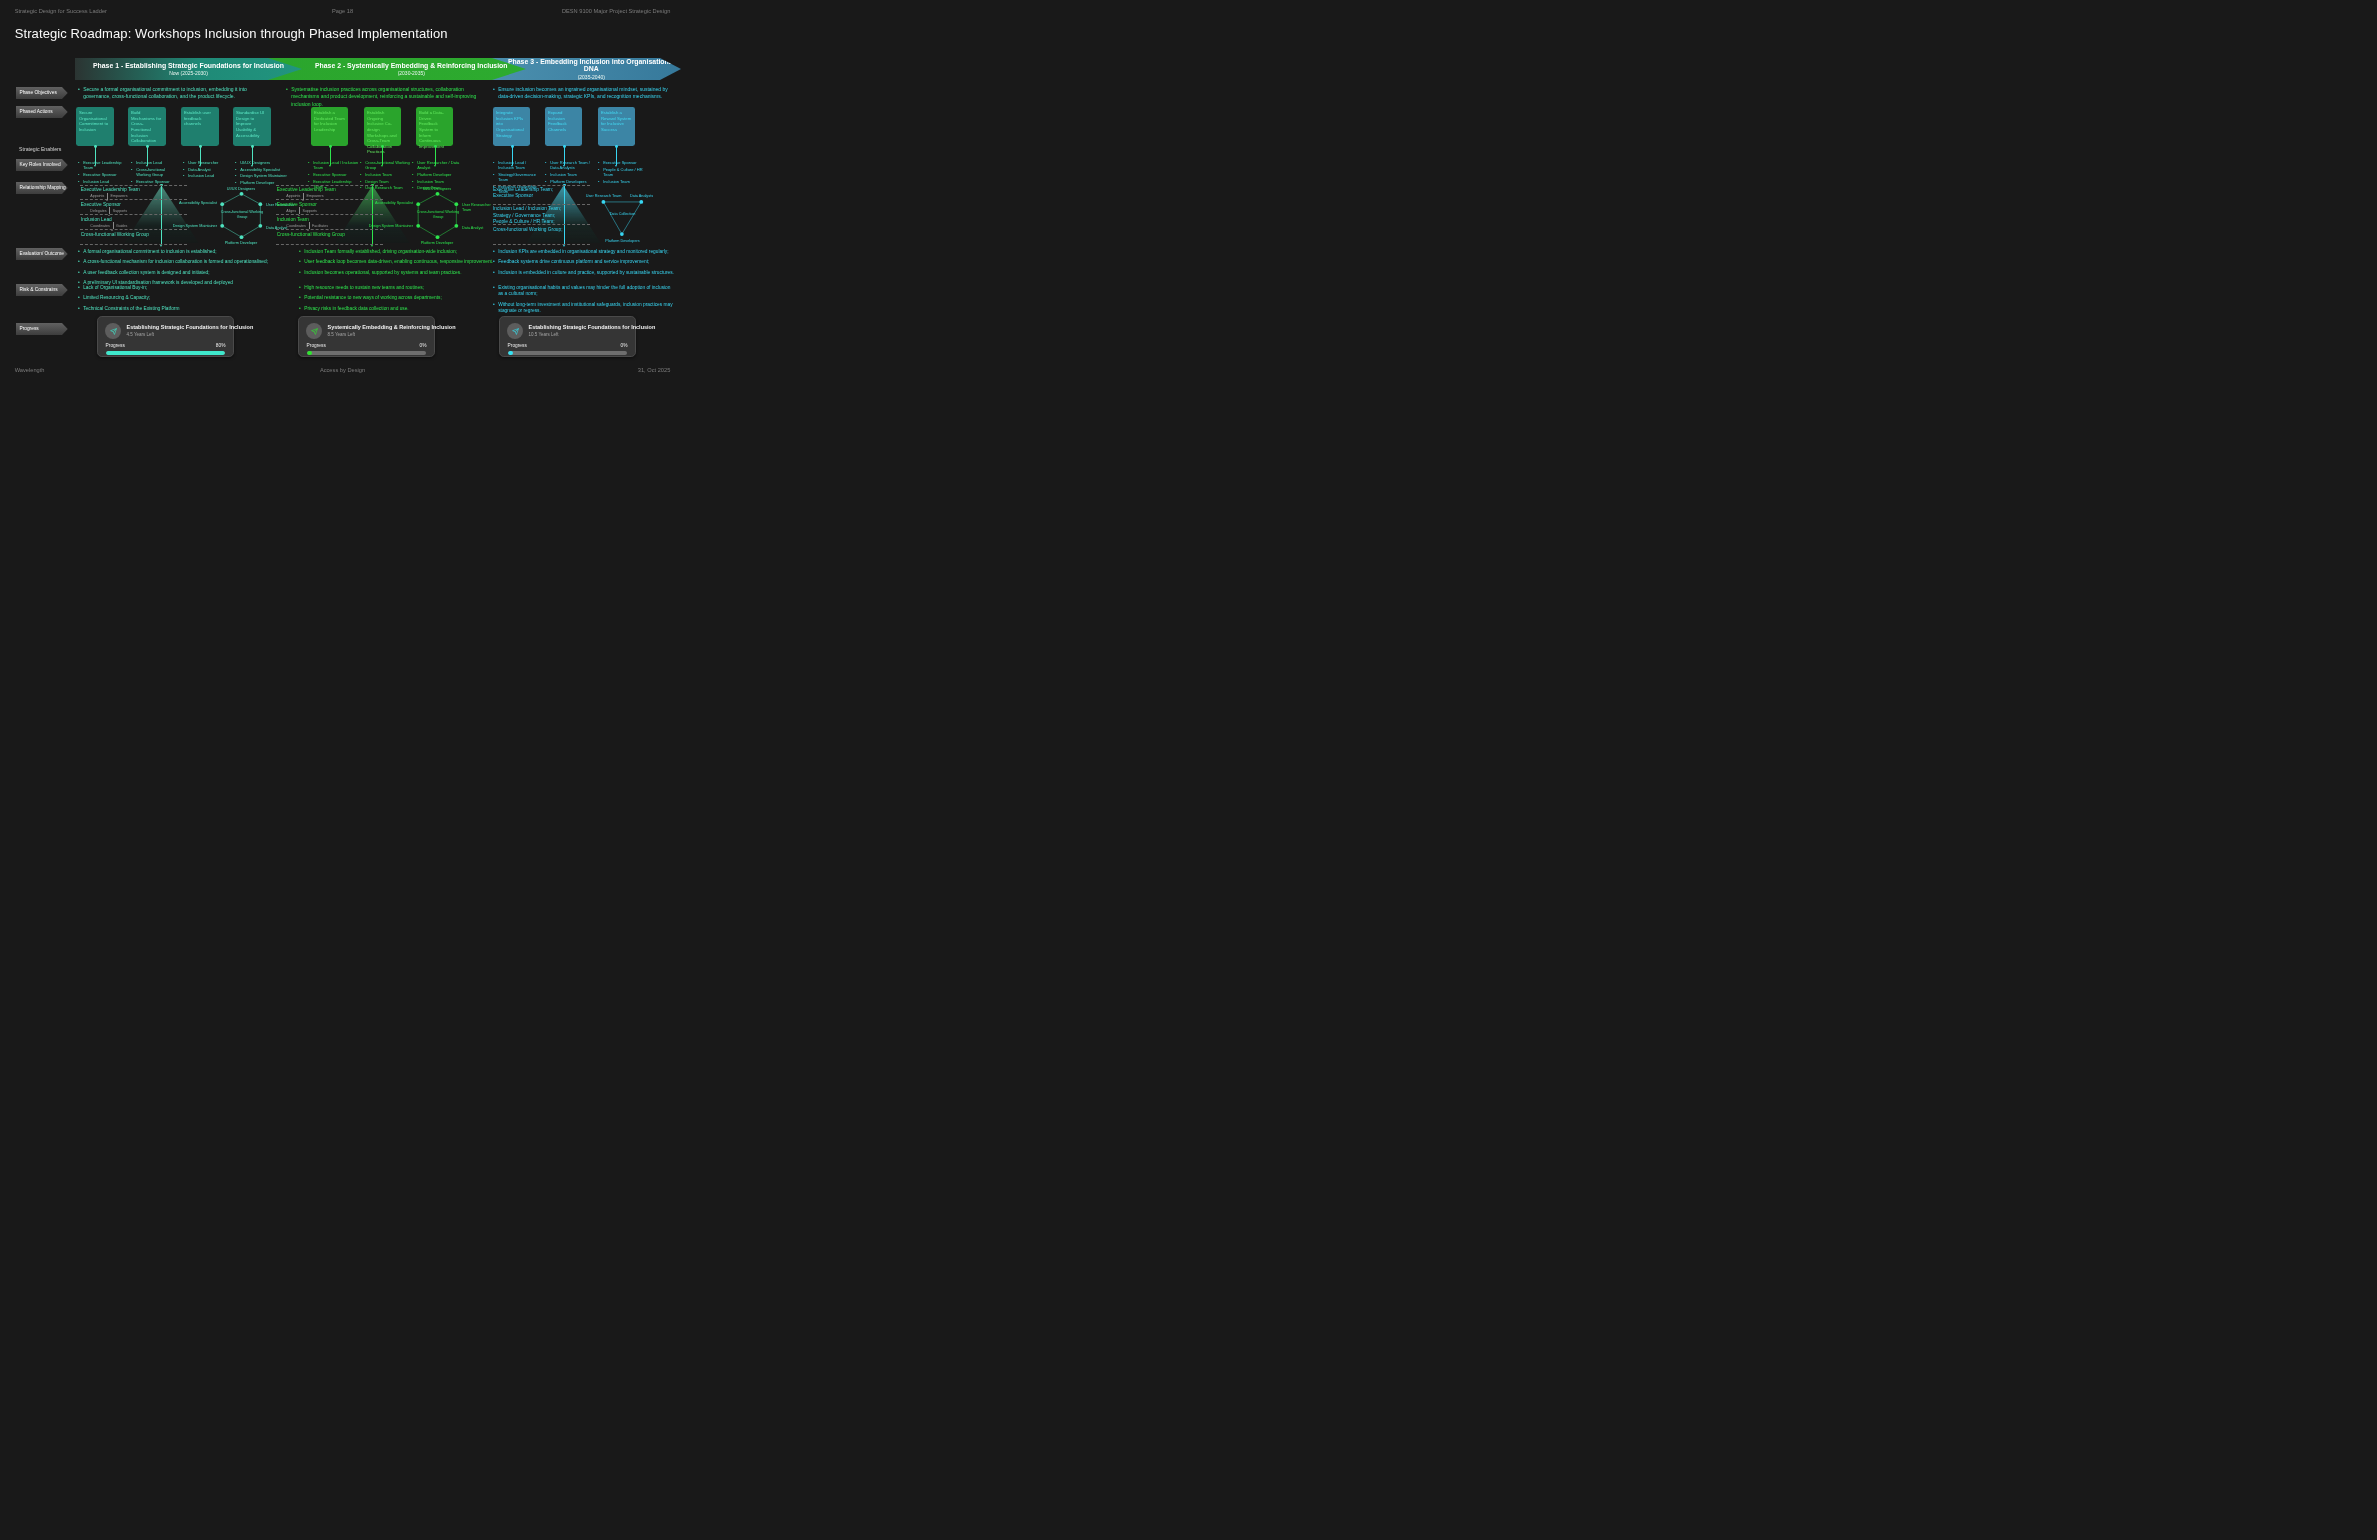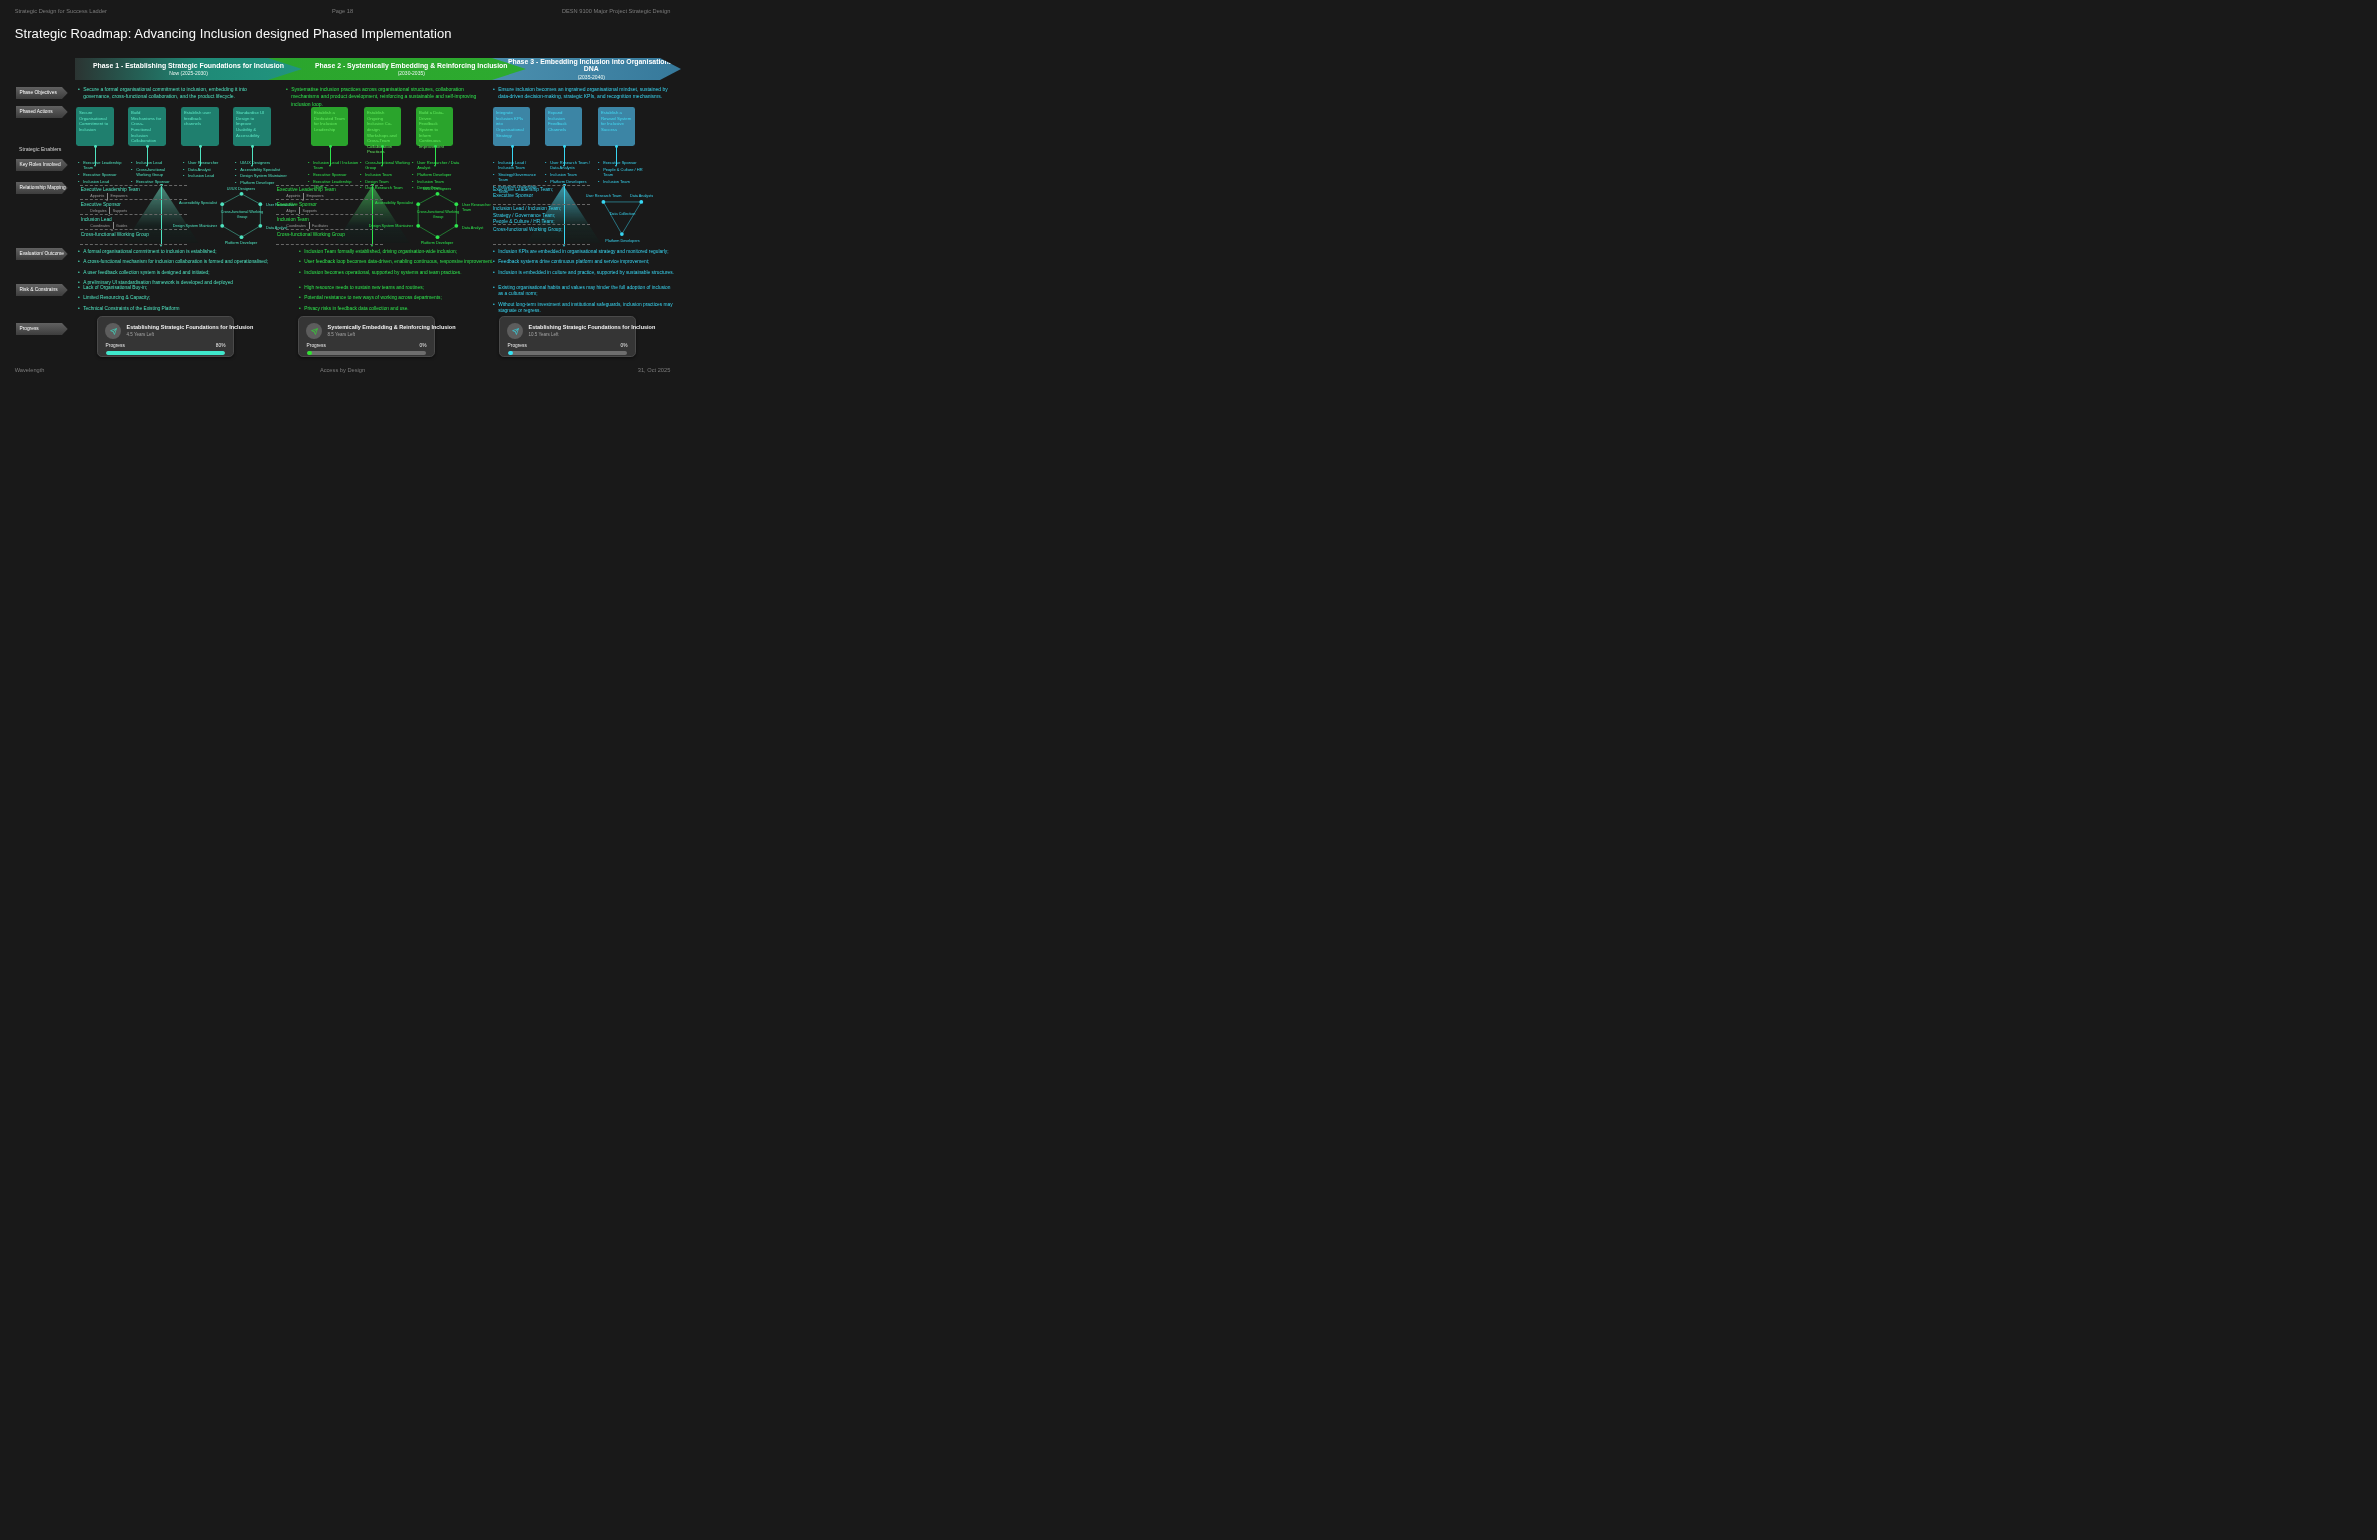--- a/index.html
+++ b/index.html
@@ -112,21 +112,21 @@
   .ftr.l{left:14.7px}.ftr.c{left:0;width:100%;text-align:center}.ftr.r{right:14.7px}
 </style>
 </head>
 <body>
 
 <div class="canvas">
 
   <div class="hdr l">Strategic Design for Success Ladder</div>
   <div class="hdr c">Page 18</div>
   <div class="hdr r">DESN 9100 Major Project Strategic Design</div>
-  <div class="title">Strategic Roadmap: Advancing Inclusion designed Phased Implementation</div>
+  <div class="title">Strategic Roadmap: Workshops Inclusion through Phased Implementation</div>
 
   <div class="banner bn3 ph3">
     <div class="btitle">Phase 3 - Embedding Inclusion into Organisational DNA</div>
     <div class="bsub">(2035-2040)</div>
   </div>
   <div class="banner bn2 ph2">
     <div class="btitle">Phase 2 - Systemically Embedding &amp; Reinforcing Inclusion</div>
     <div class="bsub">(2030-2035)</div>
   </div>
   <div class="banner bn1 ph1">

